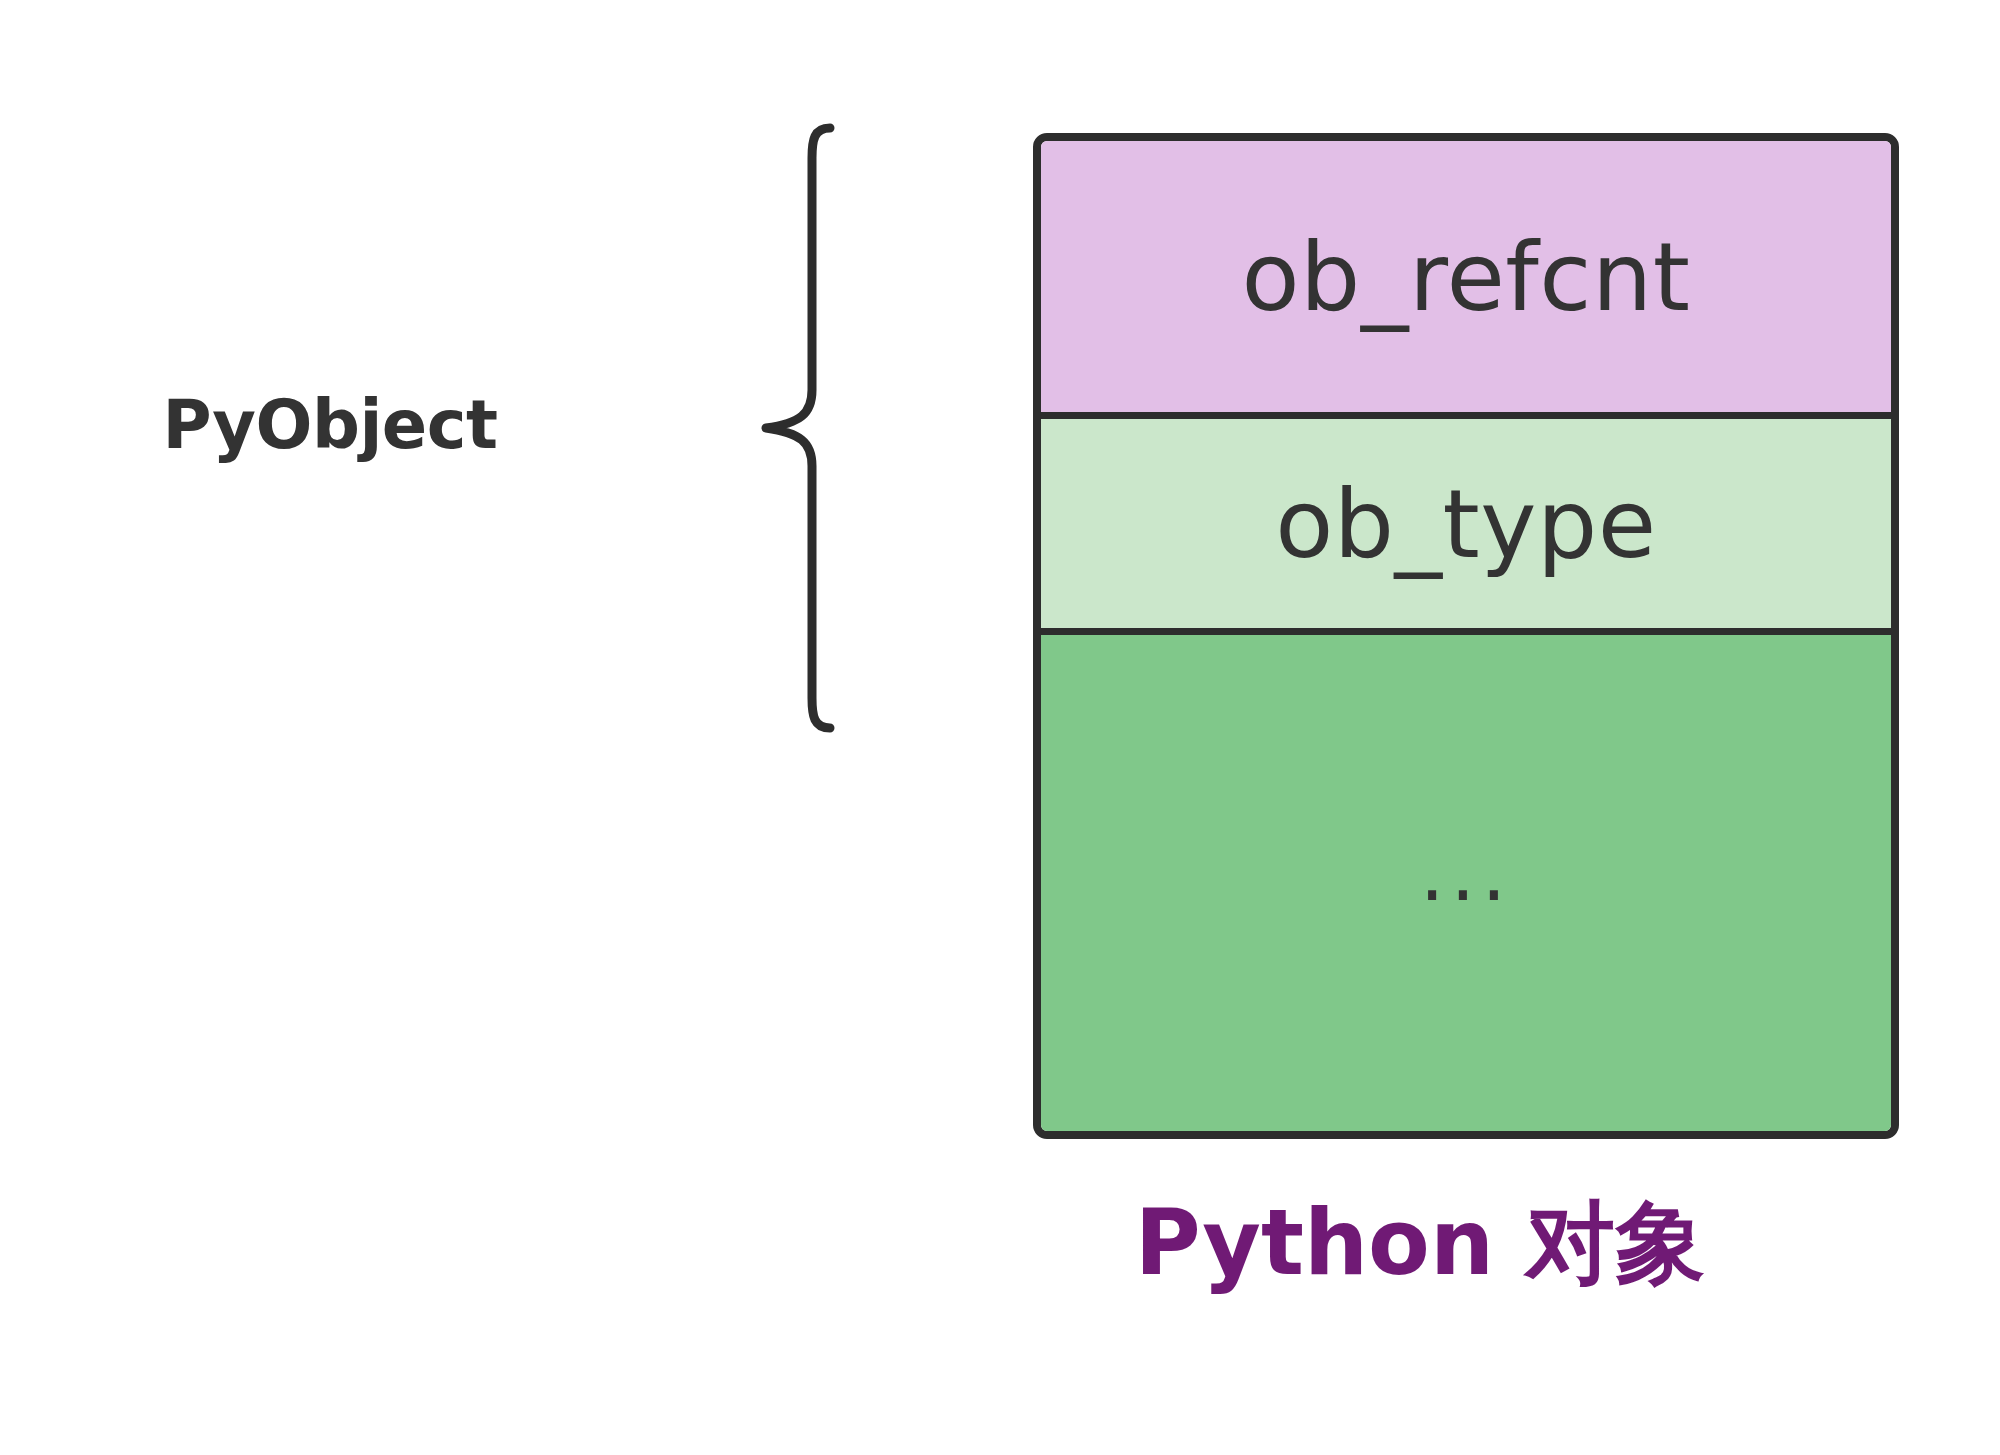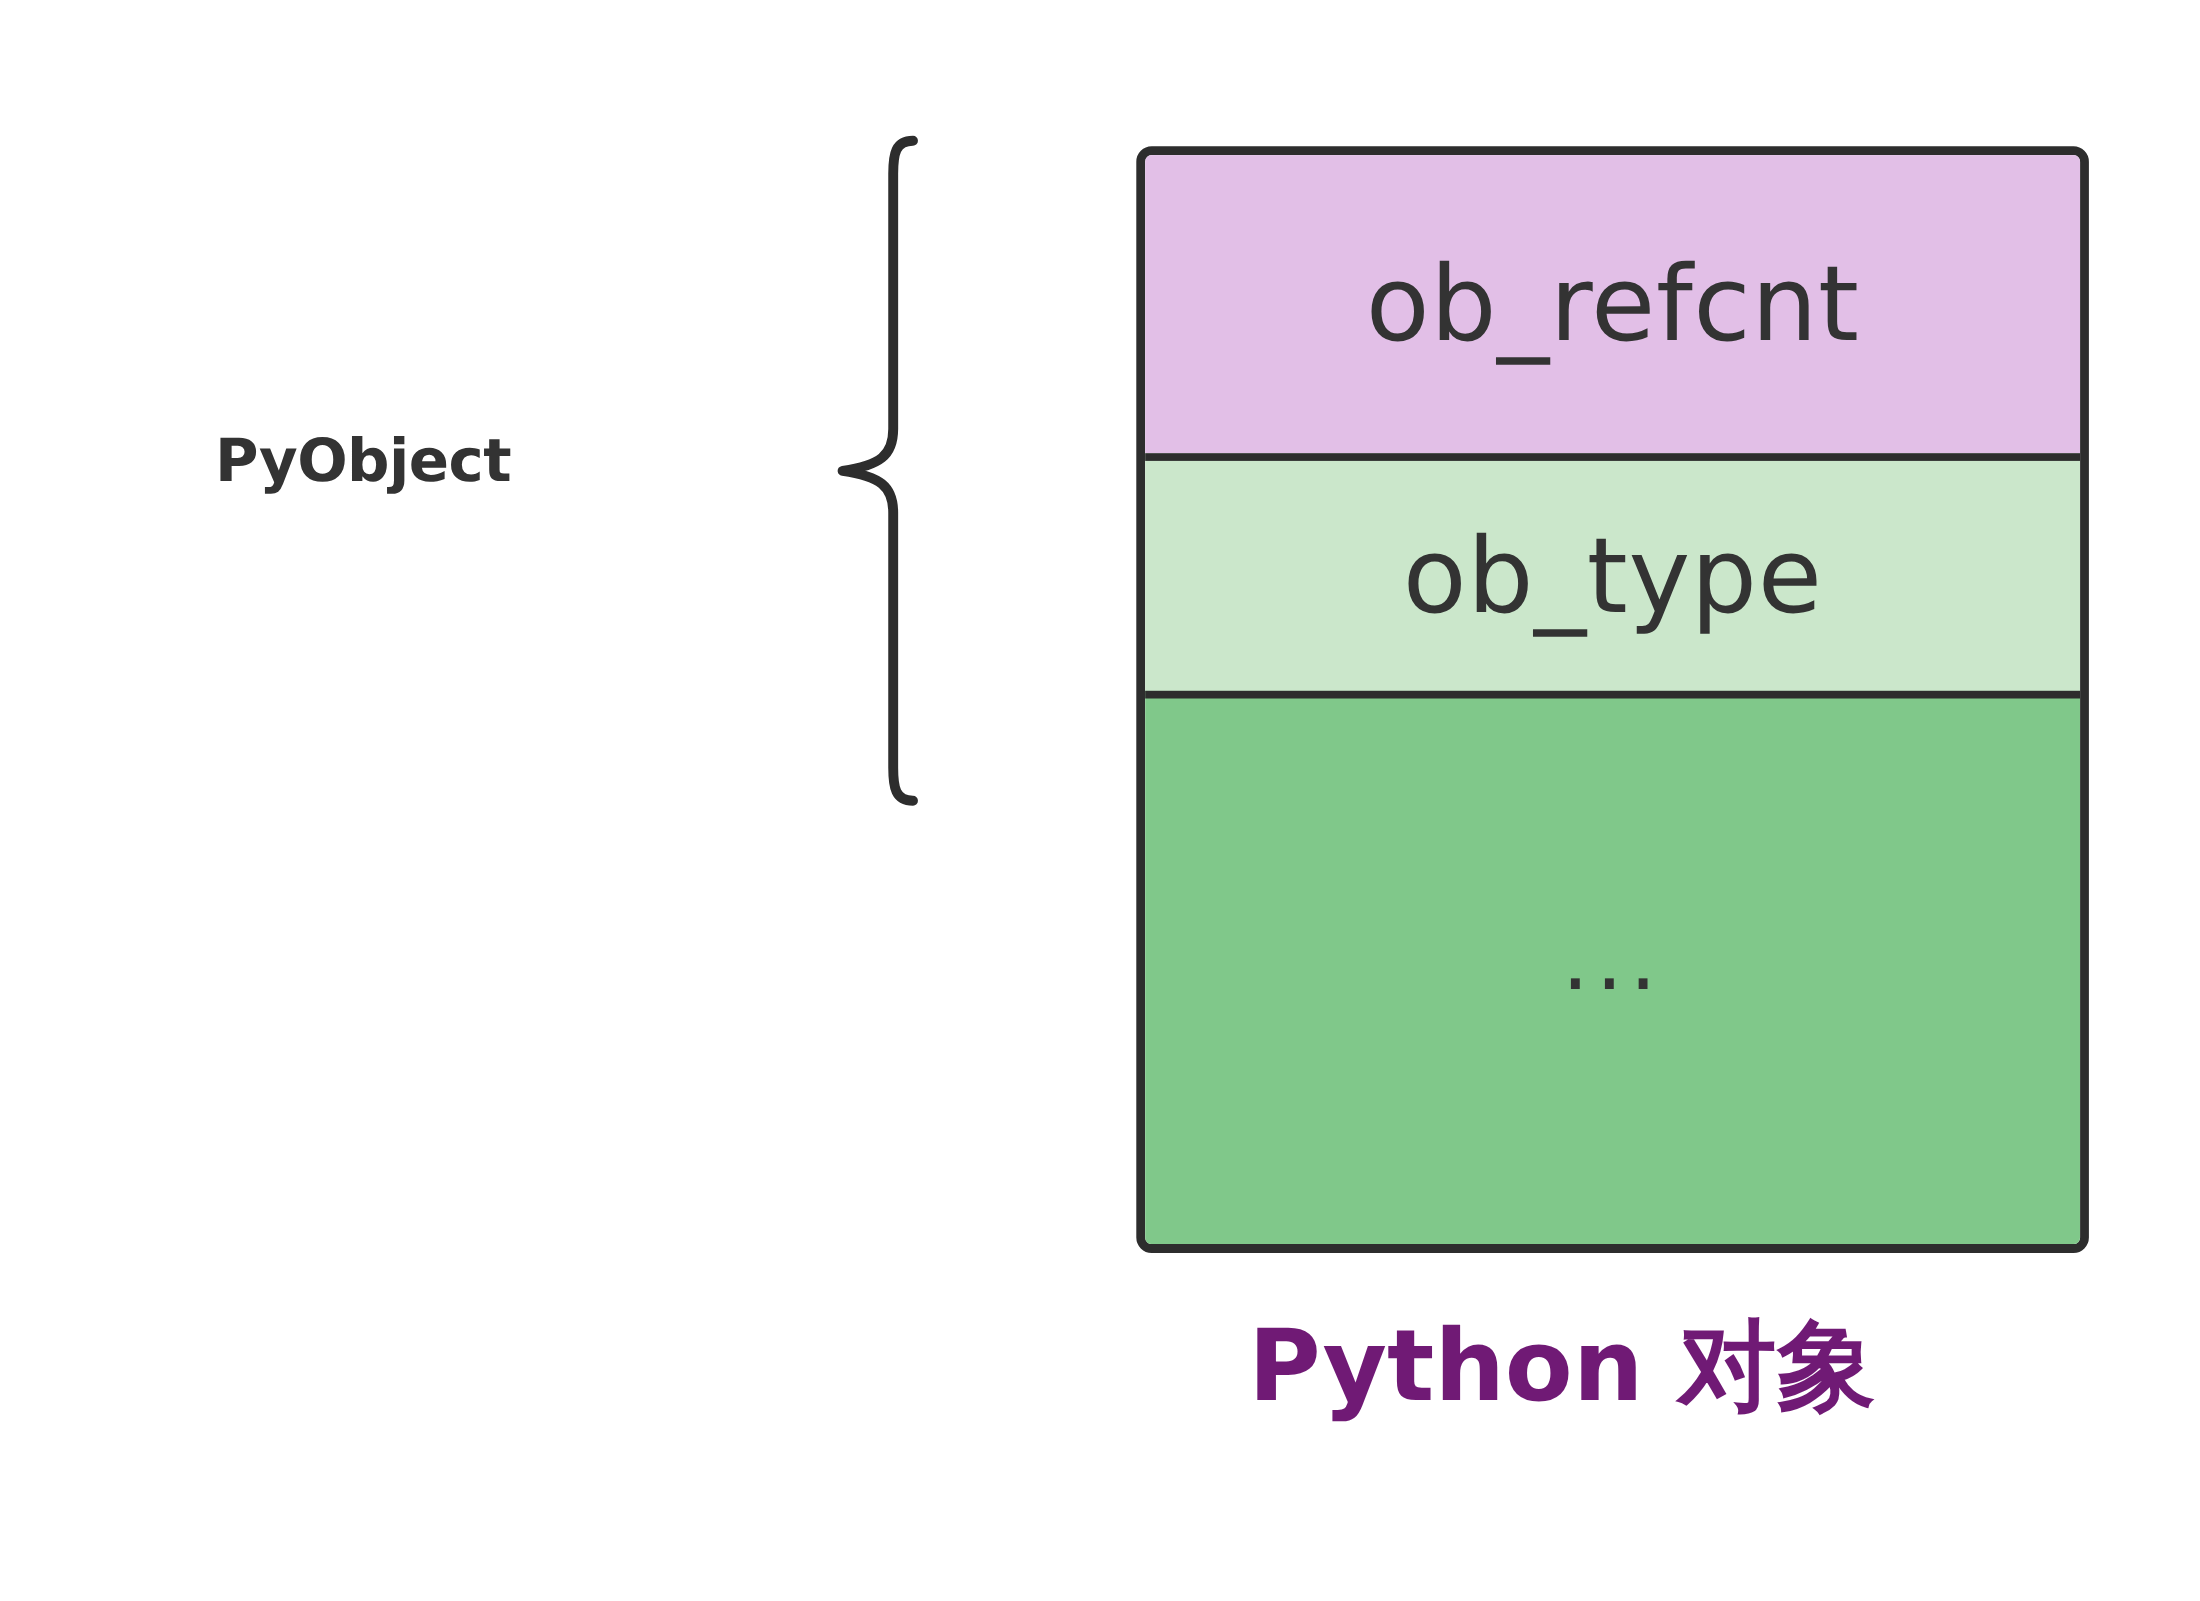--- a/index.html
+++ b/index.html
@@ -18,21 +18,21 @@
     overflow: hidden;
   }
 
   
   .group-label {
     position: absolute;
     left: 70px;
     top: 392px;
     width: 520px;
     text-align: center;
-    font-size: 54px;
+    font-size: 67px;
     font-weight: bold;
     color: #333333;
     letter-spacing: -0.5px;
     line-height: 1.0;
     white-space: nowrap;
   }
 
   
   .brace-wrap {
     position: absolute;

